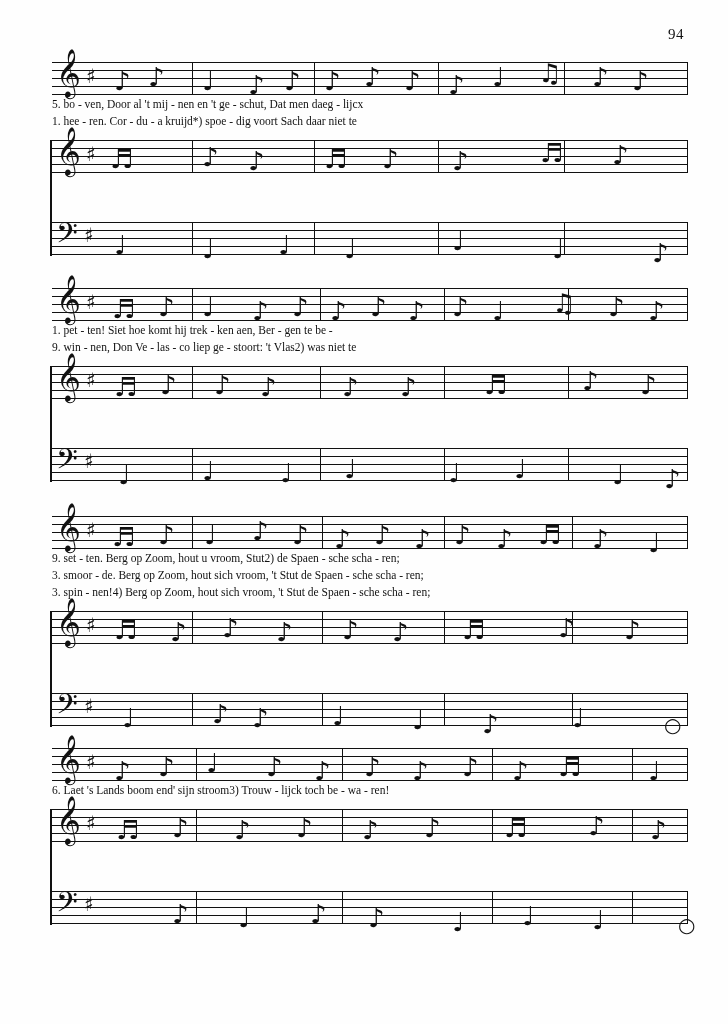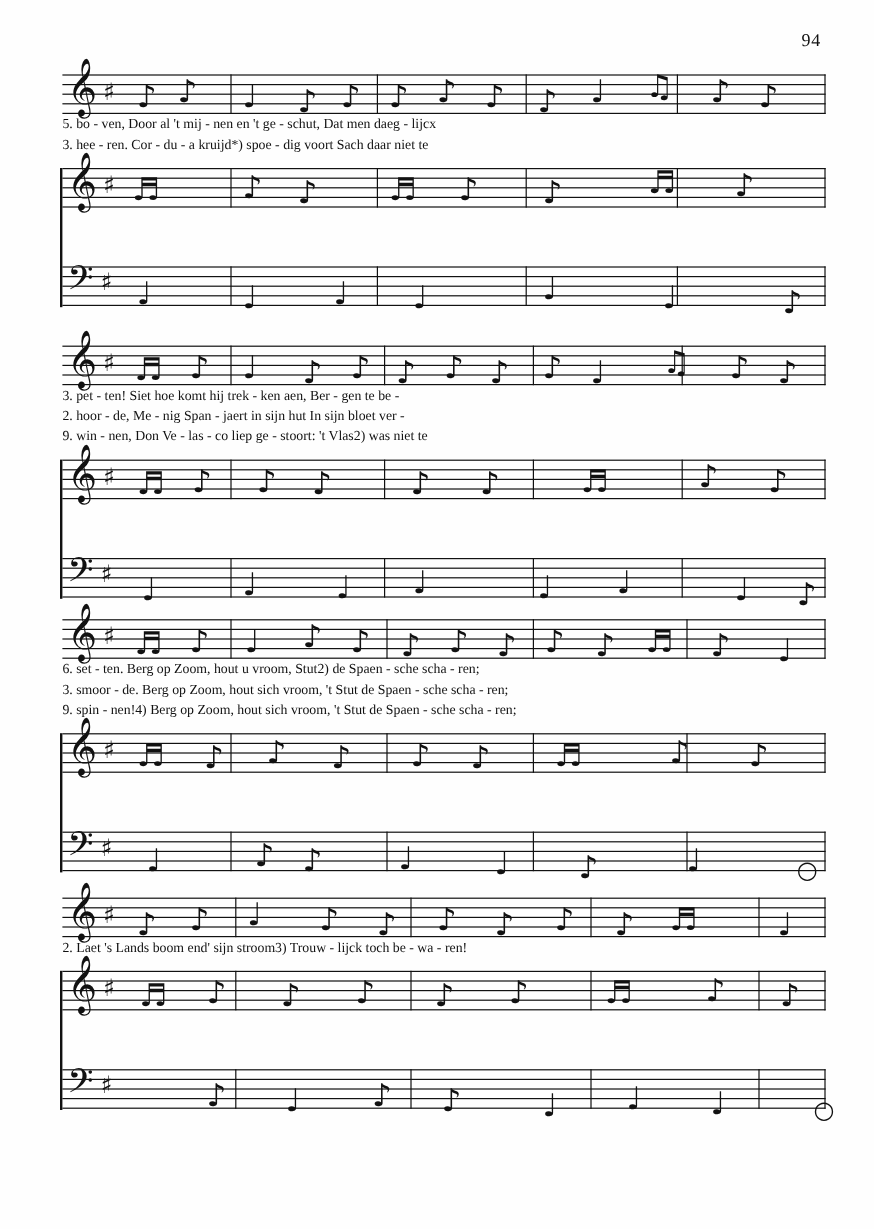--- a/index.html
+++ b/index.html
@@ -149,21 +149,21 @@
 
       <div class="bar" style="left:140px;"></div>
       <div class="bar" style="left:262px;"></div>
       <div class="bar" style="left:386px;"></div>
       <div class="bar" style="left:512px;"></div>
       <div class="bar" style="left:635px;"></div>
     </div>
 
     <div class="lyricblock">
       <div class="lyrics">5. bo - ven,  Door  al 't mij - nen  en  't ge - schut,  Dat  men daeg - lijcx</div>
-      <div class="lyrics">3. hee - ren.  Cor - du - a  kruijd*)  spoe - dig  voort  Sach  daar niet te</div>
+      <div class="lyrics">1. hee - ren.  Cor - du - a  kruijd*)  spoe - dig  voort  Sach  daar niet te</div>
     </div>
 
     <div class="piano" style="position:relative;margin-top:8px;">
       <div class="connector" style="top:0;height:116px;left:-2px;"></div>
 
       <div style="position:relative;height:34px;">
         <div class="staff">
             <div class="line"></div>
             <div class="line"></div>
             <div class="line"></div>
@@ -240,22 +240,21 @@
       <span class="note n-q" style="left:596px;top:10px;">♪</span>
 
       <div class="bar" style="left:140px;"></div>
       <div class="bar" style="left:268px;"></div>
       <div class="bar" style="left:392px;"></div>
       <div class="bar" style="left:516px;"></div>
       <div class="bar" style="left:635px;"></div>
     </div>
 
     <div class="lyricblock">
-      <div class="lyrics">3. pet - ten!  Siet  hoe komt  hij  trek - ken aen,  Ber - gen te be -</div>
-      <div class="lyrics">2. hoor - de,  Me - nig Span - jaert  in  sijn hut  In  sijn bloet ver -</div>
+      <div class="lyrics">1. pet - ten!  Siet  hoe komt  hij  trek - ken aen,  Ber - gen te be -</div>
       <div class="lyrics">9. win - nen,  Don Ve - las - co liep ge - stoort:  't Vlas2) was niet te</div>
     </div>
 
     <div class="piano" style="position:relative;margin-top:8px;">
       <div class="connector" style="top:0;height:116px;left:-2px;"></div>
 
       <div style="position:relative;height:34px;">
         <div class="staff">
             <div class="line"></div>
             <div class="line"></div>
@@ -335,23 +334,23 @@
       <span class="note n-h" style="left:596px;top:14px;">♩</span>
 
       <div class="bar" style="left:140px;"></div>
       <div class="bar" style="left:270px;"></div>
       <div class="bar" style="left:392px;"></div>
       <div class="bar" style="left:520px;"></div>
       <div class="bar" style="left:635px;"></div>
     </div>
 
     <div class="lyricblock">
-      <div class="lyrics">6. set - ten.  Berg op Zoom,  hout u vroom,  Stut2) de Spaen - sche  scha - ren;</div>
+      <div class="lyrics">9. set - ten.  Berg op Zoom,  hout u vroom,  Stut2) de Spaen - sche  scha - ren;</div>
       <div class="lyrics">3. smoor - de.  Berg op Zoom,  hout sich vroom, 't Stut de Spaen - sche  scha - ren;</div>
-      <div class="lyrics">9. spin - nen!4) Berg op Zoom,  hout sich vroom, 't Stut de Spaen - sche  scha - ren;</div>
+      <div class="lyrics">3. spin - nen!4) Berg op Zoom,  hout sich vroom, 't Stut de Spaen - sche  scha - ren;</div>
     </div>
 
     <div class="piano" style="position:relative;margin-top:8px;">
       <div class="connector" style="top:0;height:116px;left:-2px;"></div>
 
       <div style="position:relative;height:34px;">
         <div class="staff">
             <div class="line"></div>
             <div class="line"></div>
             <div class="line"></div>
@@ -428,21 +427,21 @@
       <span class="note n-h" style="left:596px;top:10px;">♩</span>
 
       <div class="bar" style="left:144px;"></div>
       <div class="bar" style="left:290px;"></div>
       <div class="bar" style="left:440px;"></div>
       <div class="bar" style="left:580px;"></div>
       <div class="bar" style="left:635px;"></div>
     </div>
 
     <div class="lyricblock">
-      <div class="lyrics">2.  Laet  's Lands boom  end'  sijn stroom3)  Trouw - lijck toch be - wa - ren!</div>
+      <div class="lyrics">6.  Laet  's Lands boom  end'  sijn stroom3)  Trouw - lijck toch be - wa - ren!</div>
     </div>
 
     <div class="piano" style="position:relative;margin-top:8px;">
       <div class="connector" style="top:0;height:116px;left:-2px;"></div>
 
       <div style="position:relative;height:34px;">
         <div class="staff">
             <div class="line"></div>
             <div class="line"></div>
             <div class="line"></div>

